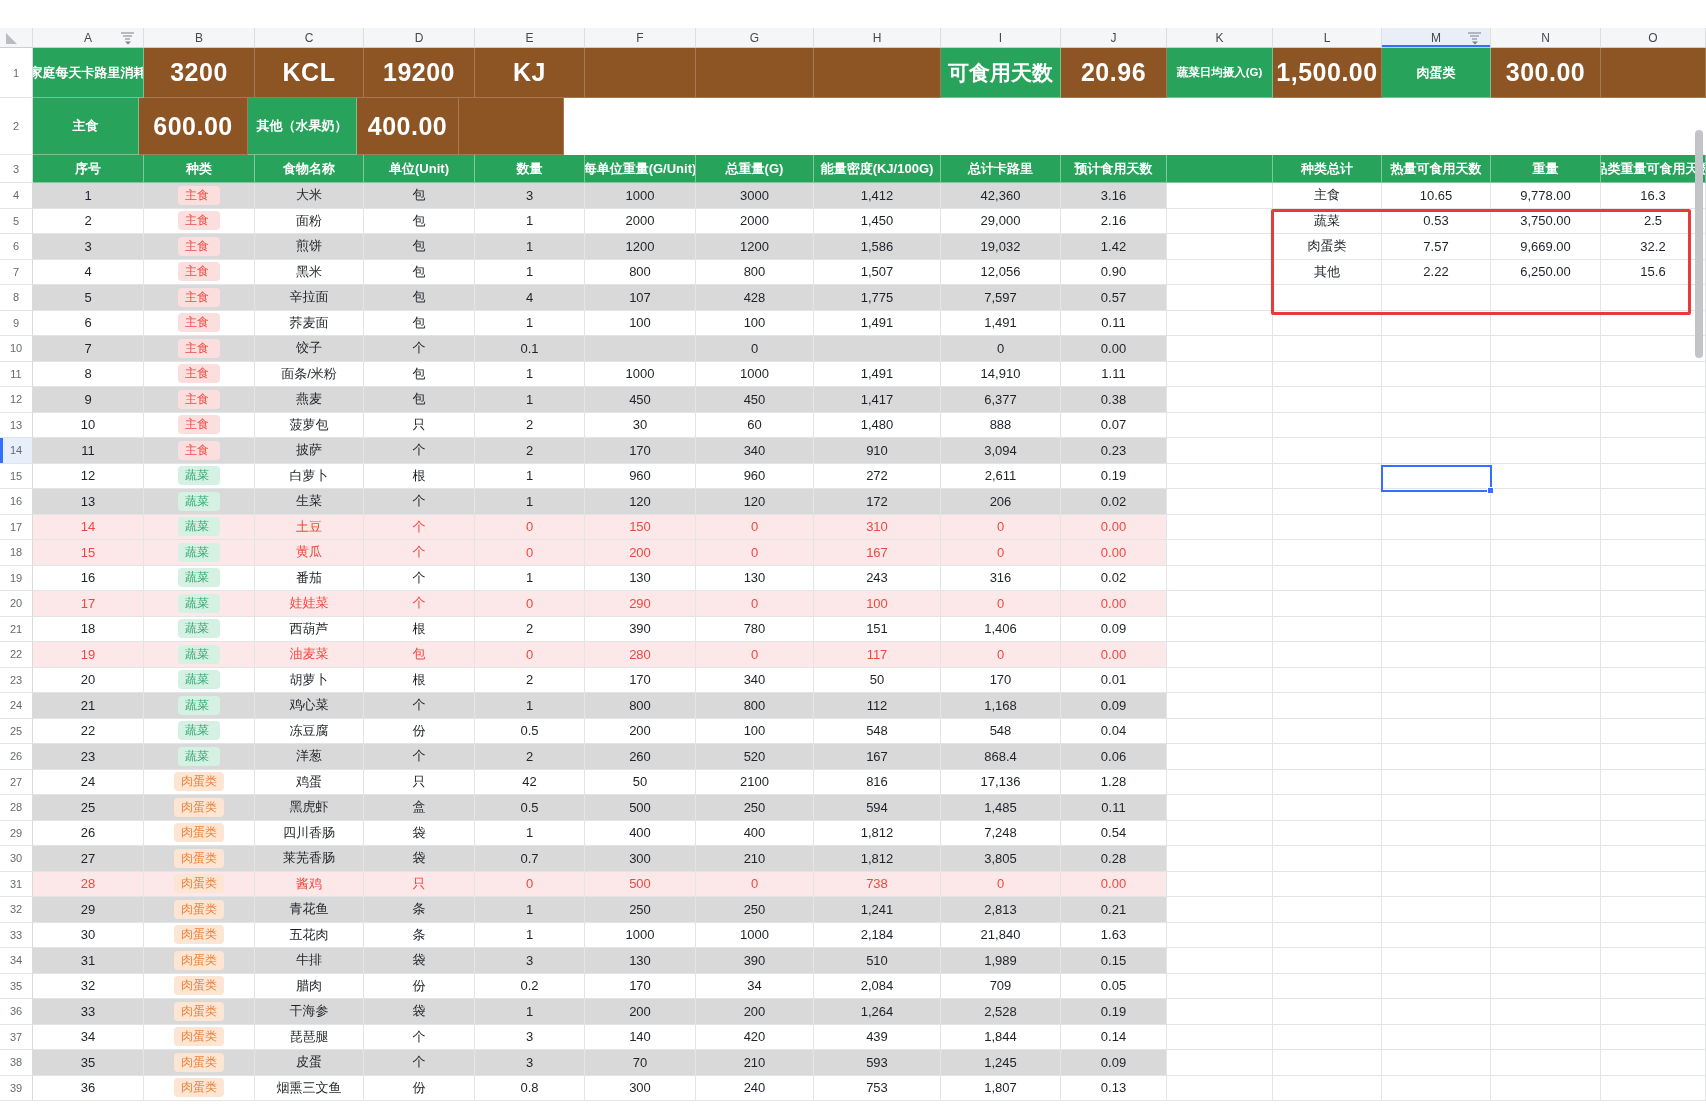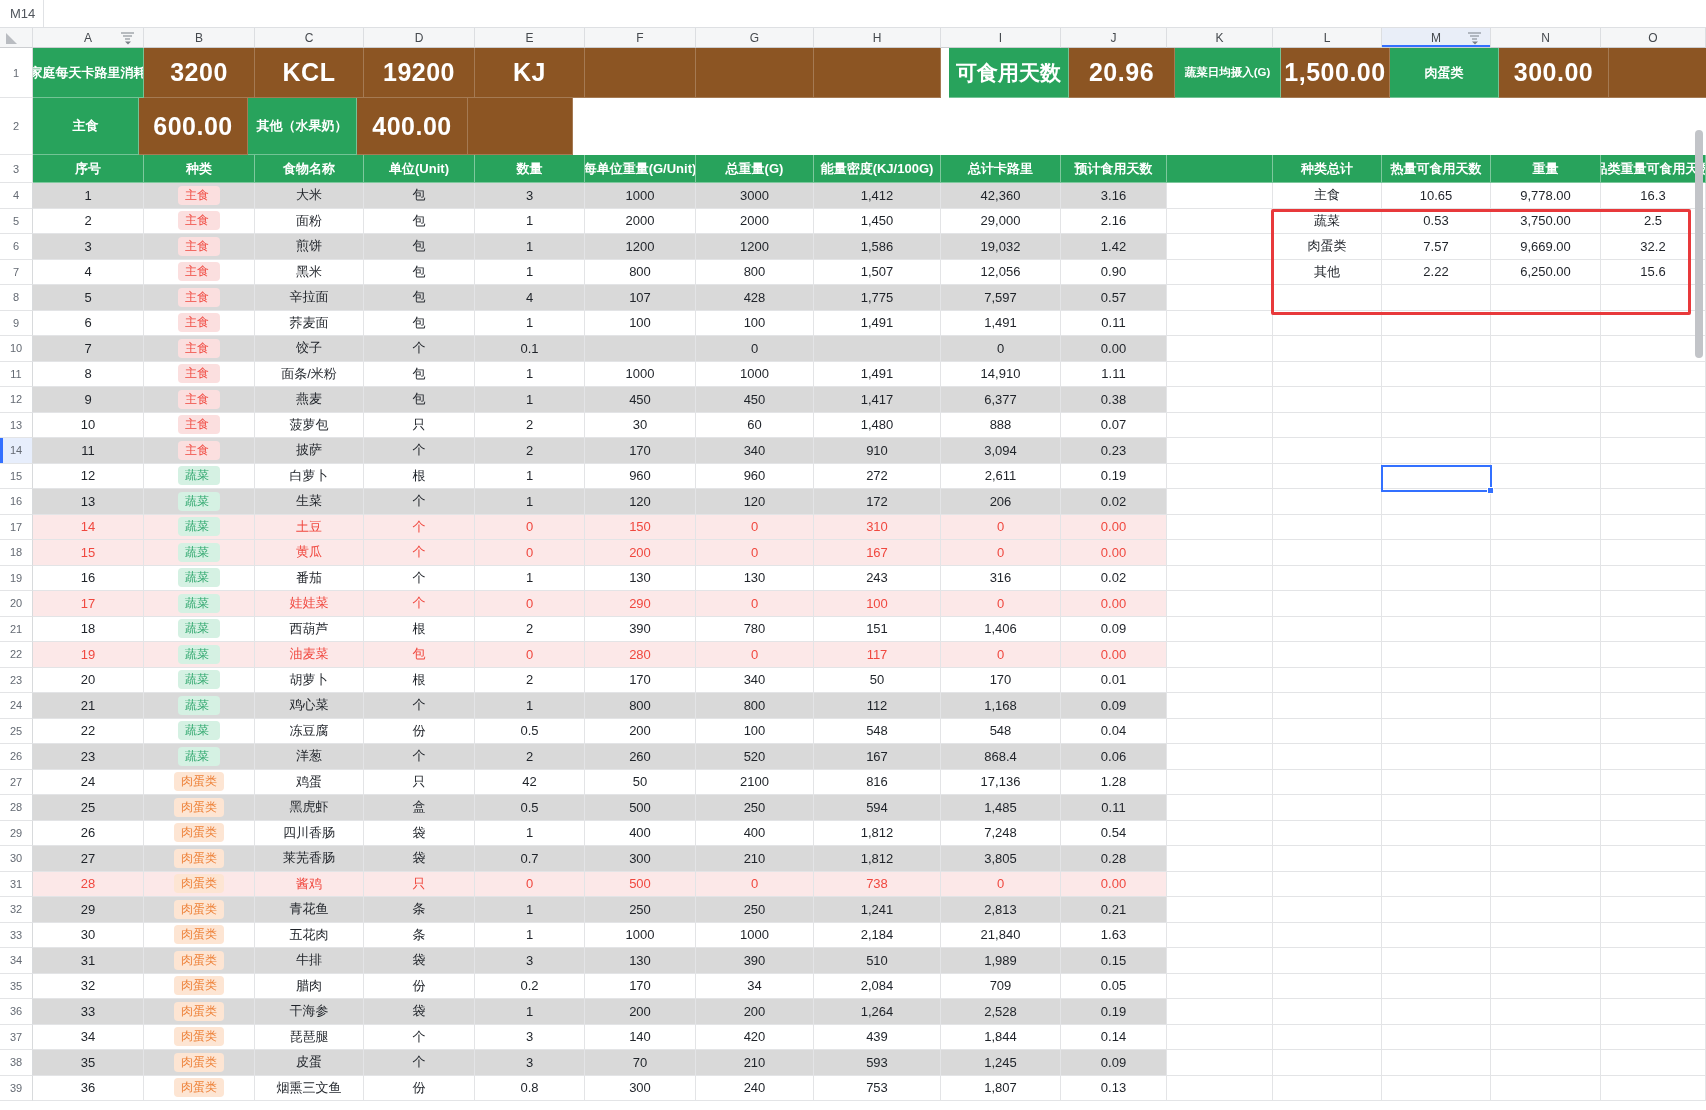--- a/index.html
+++ b/index.html
@@ -36,21 +36,21 @@
   .ficon { position:absolute; right:9px; top:50%; transform:translateY(-50%); width:13px; height:11px; }
   .ficon i { display:block; background:#7a8088; height:1.5px; margin:0 auto 1.5px auto; }
   .ficon i:nth-child(1){ width:13px; } .ficon i:nth-child(2){ width:9px; } .ficon i:nth-child(3){ width:5px; }
   .ficon b { display:block; margin:0 auto; width:0; height:0;
              border-top:3px solid #7a8088; border-left:3px solid transparent; border-right:3px solid transparent; }
 
   
   .c-green { background:#28a35c; color:#fff; border-right:1px solid rgba(255,255,255,.35); border-bottom:1px solid rgba(255,255,255,.35); }
   .c-brown { background:#8c5523; color:#fff; border-right:1px solid rgba(255,255,255,.22); border-bottom:1px solid rgba(255,255,255,.22); }
   .sz-lg { font-size:25px; font-weight:700; letter-spacing:.5px; }
-  .sz-md { font-size:21px; font-weight:700;margin-left:8px; }
+  .sz-md { font-size:21px; font-weight:700; }
   .sz-sm { font-size:13px; font-weight:700; }
   .sz-xs { font-size:11.5px; font-weight:700; }
 
   
   .titlecell { justify-content:flex-start; padding-left:8px; font-size:26px; font-weight:700; color:#111;
                background:repeating-linear-gradient(135deg,#ffffff 0px,#ffffff 7px,#ededee 7px,#ededee 8px); }
 
   
   .thdr { background:#28a35c; color:#fff; font-weight:700; font-size:13px;
           border-right:1px solid rgba(255,255,255,.4); border-bottom:1px solid rgba(255,255,255,.4); }
@@ -73,24 +73,20 @@
              border:2px solid #3370ff; }
   #selcell .handle { position:absolute; right:-4px; bottom:-4px; width:7px; height:7px;
                      background:#3370ff; border:1px solid #fff; }
   #vscroll { position:absolute; left:1695px; top:130px; width:8px; height:228px;
              background:#c2c4c8; border-radius:4px; }
 </style>
 </head>
 <body>
 
 <div id="screen">
-  <div id="topbar">
-    <div id="namebox">M14</div>
-    <div id="formulabar"></div>
-  </div>
 
   <div id="sheet">
       <div class="row" style="height:20px">
         <div class="cell" id="corner" style="width:33px"></div>
         <div class="cell colhdr" style="width:111px">A<span class="ficon">
             <i></i>
             <i></i>
             <i></i>
             <b></b>
           </span></div>
@@ -130,21 +126,21 @@
         <div class="cell c-brown sz-lg" style="width:109px">1,500.00</div>
         <div class="cell c-green sz-sm" style="width:109px">肉蛋类</div>
         <div class="cell c-brown sz-lg" style="width:110px">300.00</div>
         <div class="cell c-brown sz-sm" style="width:105px"></div>
       </div>
       <div class="row" style="height:57px">
         <div class="cell rowhdr" style="width:33px">2</div>
         <div class="cell c-green sz-sm" style="width:106px">主食</div>
         <div class="cell c-brown sz-lg" style="width:109px">600.00</div>
         <div class="cell c-green sz-sm" style="width:109px">其他（水果奶）</div>
-        <div class="cell c-brown sz-lg" style="width:111px">400.00</div>
+        <div class="cell c-brown sz-lg" style="width:102px">400.00</div>
         <div class="cell c-brown sz-sm" style="width:105px"></div>
       </div>
       <div class="row" style="height:28px">
         <div class="cell rowhdr" style="width:33px">3</div>
         <div class="cell thdr" style="width:111px">序号</div>
         <div class="cell thdr" style="width:111px">种类</div>
         <div class="cell thdr" style="width:109px">食物名称</div>
         <div class="cell thdr" style="width:111px">单位(Unit)</div>
         <div class="cell thdr" style="width:110px">数量</div>
         <div class="cell thdr" style="width:111px">每单位重量(G/Unit)</div>

